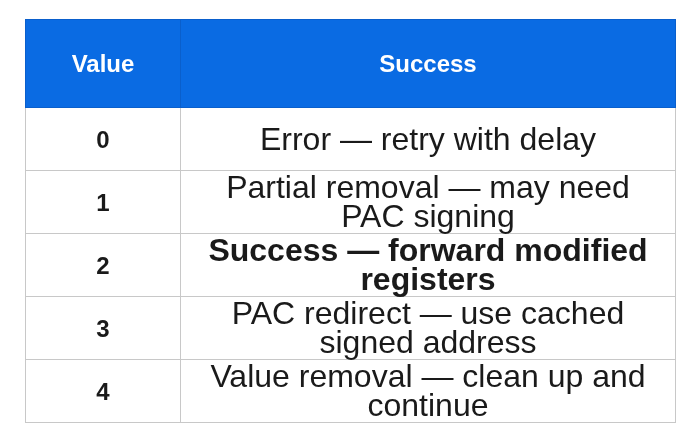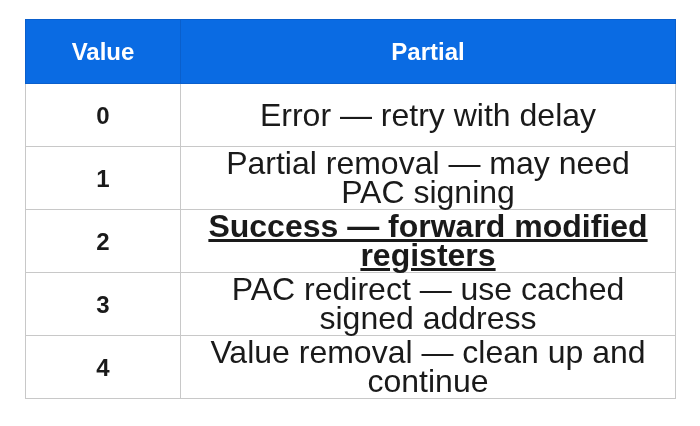--- a/index.html
+++ b/index.html
@@ -23,55 +23,54 @@
       font-family: "Liberation Sans", "DejaVu Sans", sans-serif;
     }
     col.c-value { width: 155px; }
     col.c-meaning { width: 495px; }
     thead th {
       background: #0a6be3;
       color: #ffffff;
       font-weight: bold;
       font-size: 24px;
       height: 63px;
-      padding: 0;
+      padding: 12px;
       text-align: center;
       border: 1px solid #0a5fcc;
     }
     tbody td {
       border: 1px solid #c8c8c8;
       height: 62px;
       padding: 0 10px;
       text-align: center;
       color: #1a1a1a;
       font-size: 32px;
       line-height: 29px;
     }
     tbody td.val {
       font-weight: bold;
       font-size: 24px;
     }
     tbody td.bold {
       font-weight: bold;
-      text-decoration: underline;
     }
   </style>
 </head>
 <body>
 
 <div class="wrap">
   <table>
     <colgroup>
       <col class="c-value">
       <col class="c-meaning">
     </colgroup>
     <thead>
       <tr>
         <th>Value</th>
-        <th>Partial</th>
+        <th>Success</th>
       </tr>
     </thead>
     <tbody>
       <tr>
         <td class="val">0</td>
         <td>Error — retry with delay</td>
       </tr>
       <tr>
         <td class="val">1</td>
         <td>Partial removal — may need PAC signing</td>

